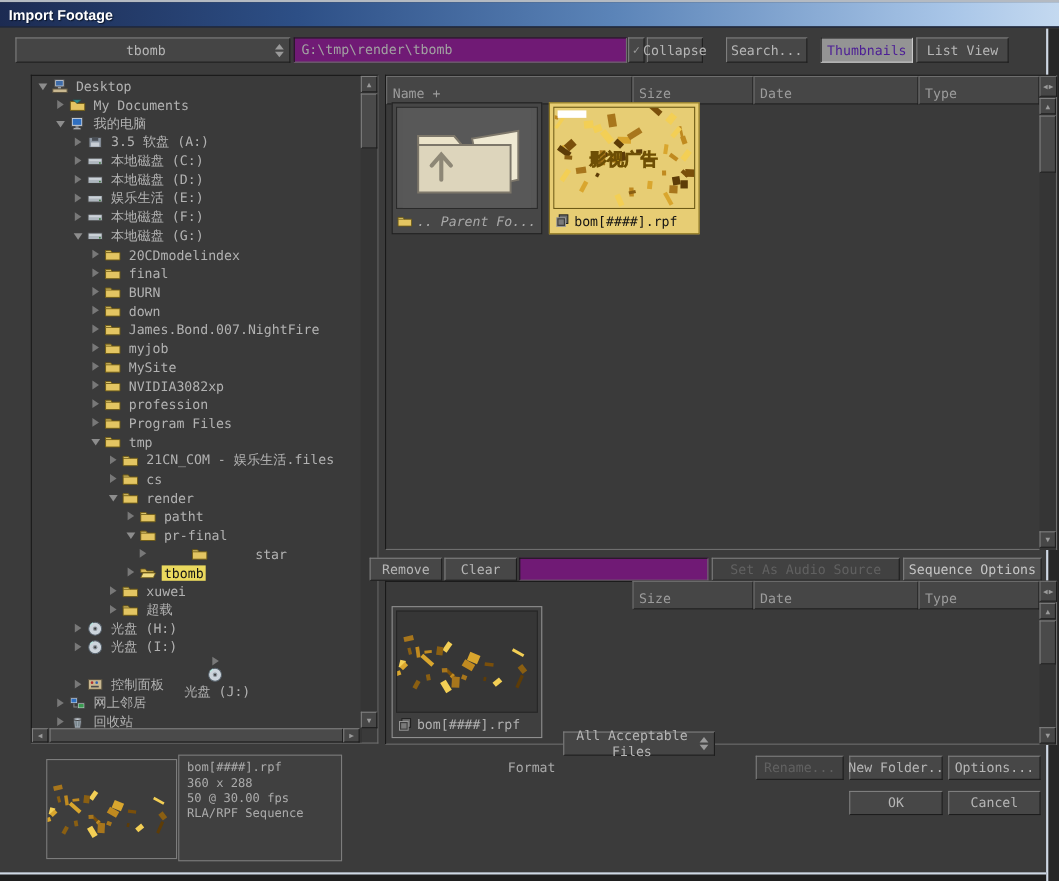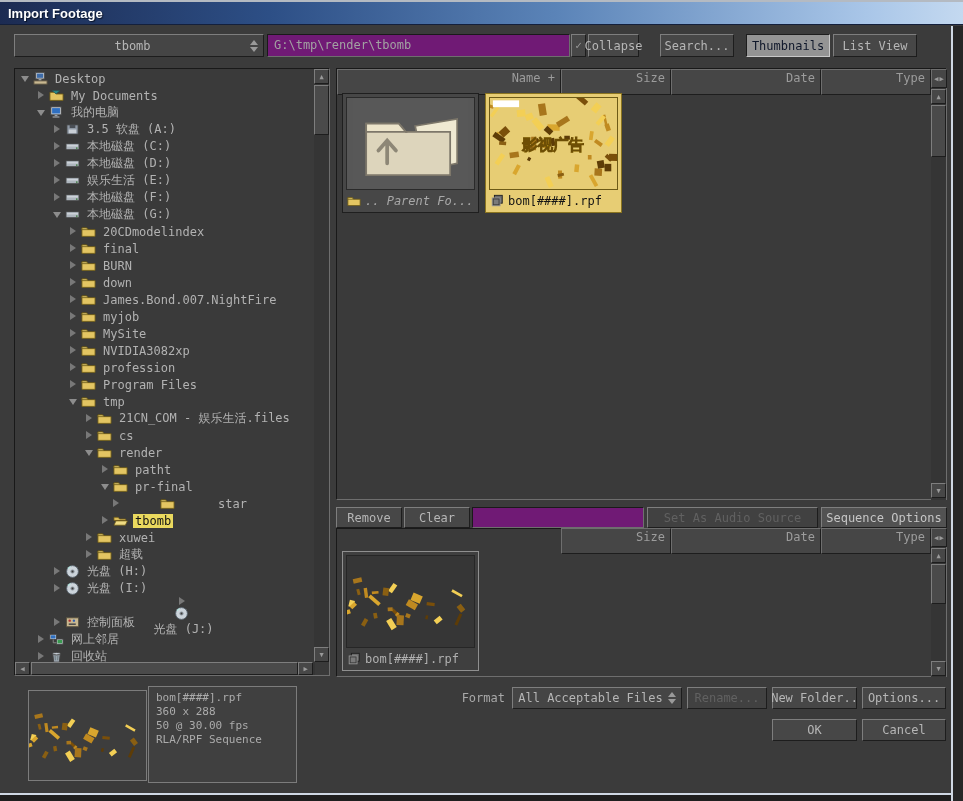--- a/index.html
+++ b/index.html
@@ -28,35 +28,35 @@
   .bottom-band { position:absolute; left:0; bottom:0; width:951px; height:8px; background:#1f1f1f; border-top:2px solid #cfd8e4; }
 
   
   .btn {
     position:absolute; height:22px;
     background:#474747; color:#b6b6b6;
     border:1px solid; border-color:#7e7e7e #1d1d1d #1d1d1d #7e7e7e;
     display:flex; align-items:center; justify-content:center;
     white-space:nowrap; cursor:default;
   }
-  .btn.active  { background:#949494; color:#0f172a; border-color:#1d1d1d #c9c9c9 #c9c9c9 #1d1d1d; }
+  .btn.active  { background:#949494; color:#4c1d95; border-color:#1d1d1d #c9c9c9 #c9c9c9 #1d1d1d; }
   .btn.disabled{ color:#616161; background:#414141; }
   .inset {
     background:#701a75; border:1px solid; border-color:#1a1a1a #6e6e6e #6e6e6e #1a1a1a;
     color:#a2a2a2;
   }
   .panel {
     position:absolute; background:#3a3a3a;
-    border:1px solid; border-color:#191919 #6e6e6e #6e6e6e #191919;
+    border:1px solid; border-color:#191919 #6e6e6e #6e6e6e #191919;margin-left:14px;
   }
   .hcell {
     position:absolute; top:0; height:26px;
     background:#464646; color:#9c9c9c;
     border:1px solid; border-color:#6e6e6e #1d1d1d #1d1d1d #6e6e6e;
-    padding:0 5px; line-height:17px; white-space:nowrap; overflow:hidden;text-align:right;
+    padding:7px 5px; line-height:17px; white-space:nowrap; overflow:hidden;
   }
   .navcell {
     position:absolute; top:0; height:19px; width:16px;
     background:#464646; border:1px solid; border-color:#6e6e6e #1d1d1d #1d1d1d #6e6e6e;
     display:flex; align-items:center; justify-content:center; gap:1px;
     color:#9a9a9a; font-size:7px;
   }
   
   .sbtn {
     position:absolute; width:15px; height:15px;
@@ -728,21 +728,21 @@
     </svg>
   </div>
 <div id="info-panel" class="panel">
   <div>bom[####].rpf</div>
   <div>360 x 288</div>
   <div>50 @ 30.00 fps</div>
   <div>RLA/RPF Sequence</div>
 </div>
 
 <div class="lbl" style="left:430px;top:691px;width:75px;text-align:right;">Format</div>
-<div class="dd" style="left:512px;top:687px;width:170px;height:22px;">
+<div class="dd" style="left:512px;top:665px;width:138px;height:22px;">
   <span class="ddlabel">All Acceptable Files</span>
   <span class="spin">
       <i class="up"></i>
       <i class="dn"></i>
     </span>
 </div>
 <div class="btn disabled" style="left:687px;top:687px;width:80px;">Rename...</div>
 <div class="btn" style="left:772px;top:687px;width:85px;">New Folder..</div>
 <div class="btn" style="left:862px;top:687px;width:84px;">Options...</div>
 <div class="btn" style="left:772px;top:719px;width:85px;">OK</div>

